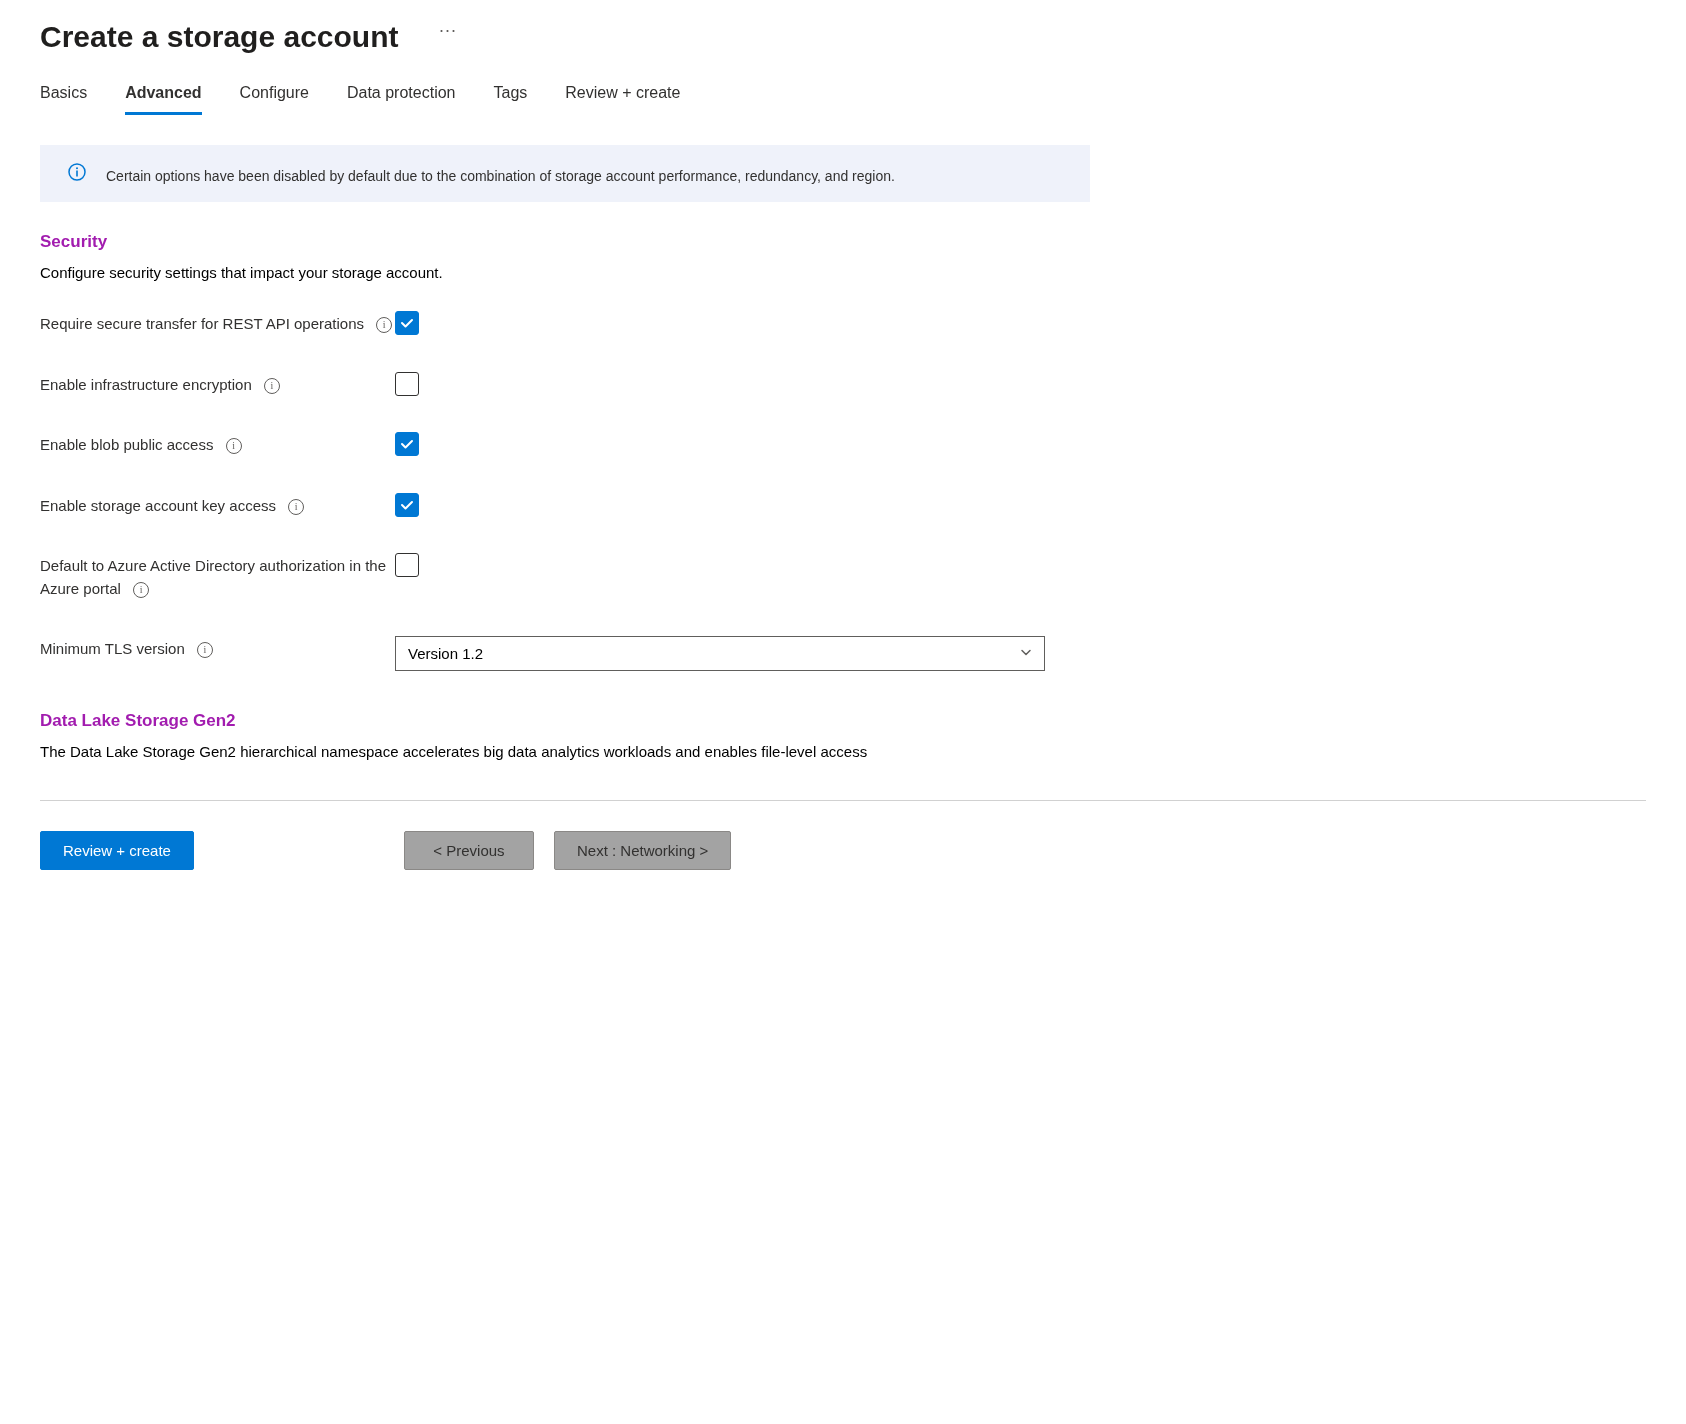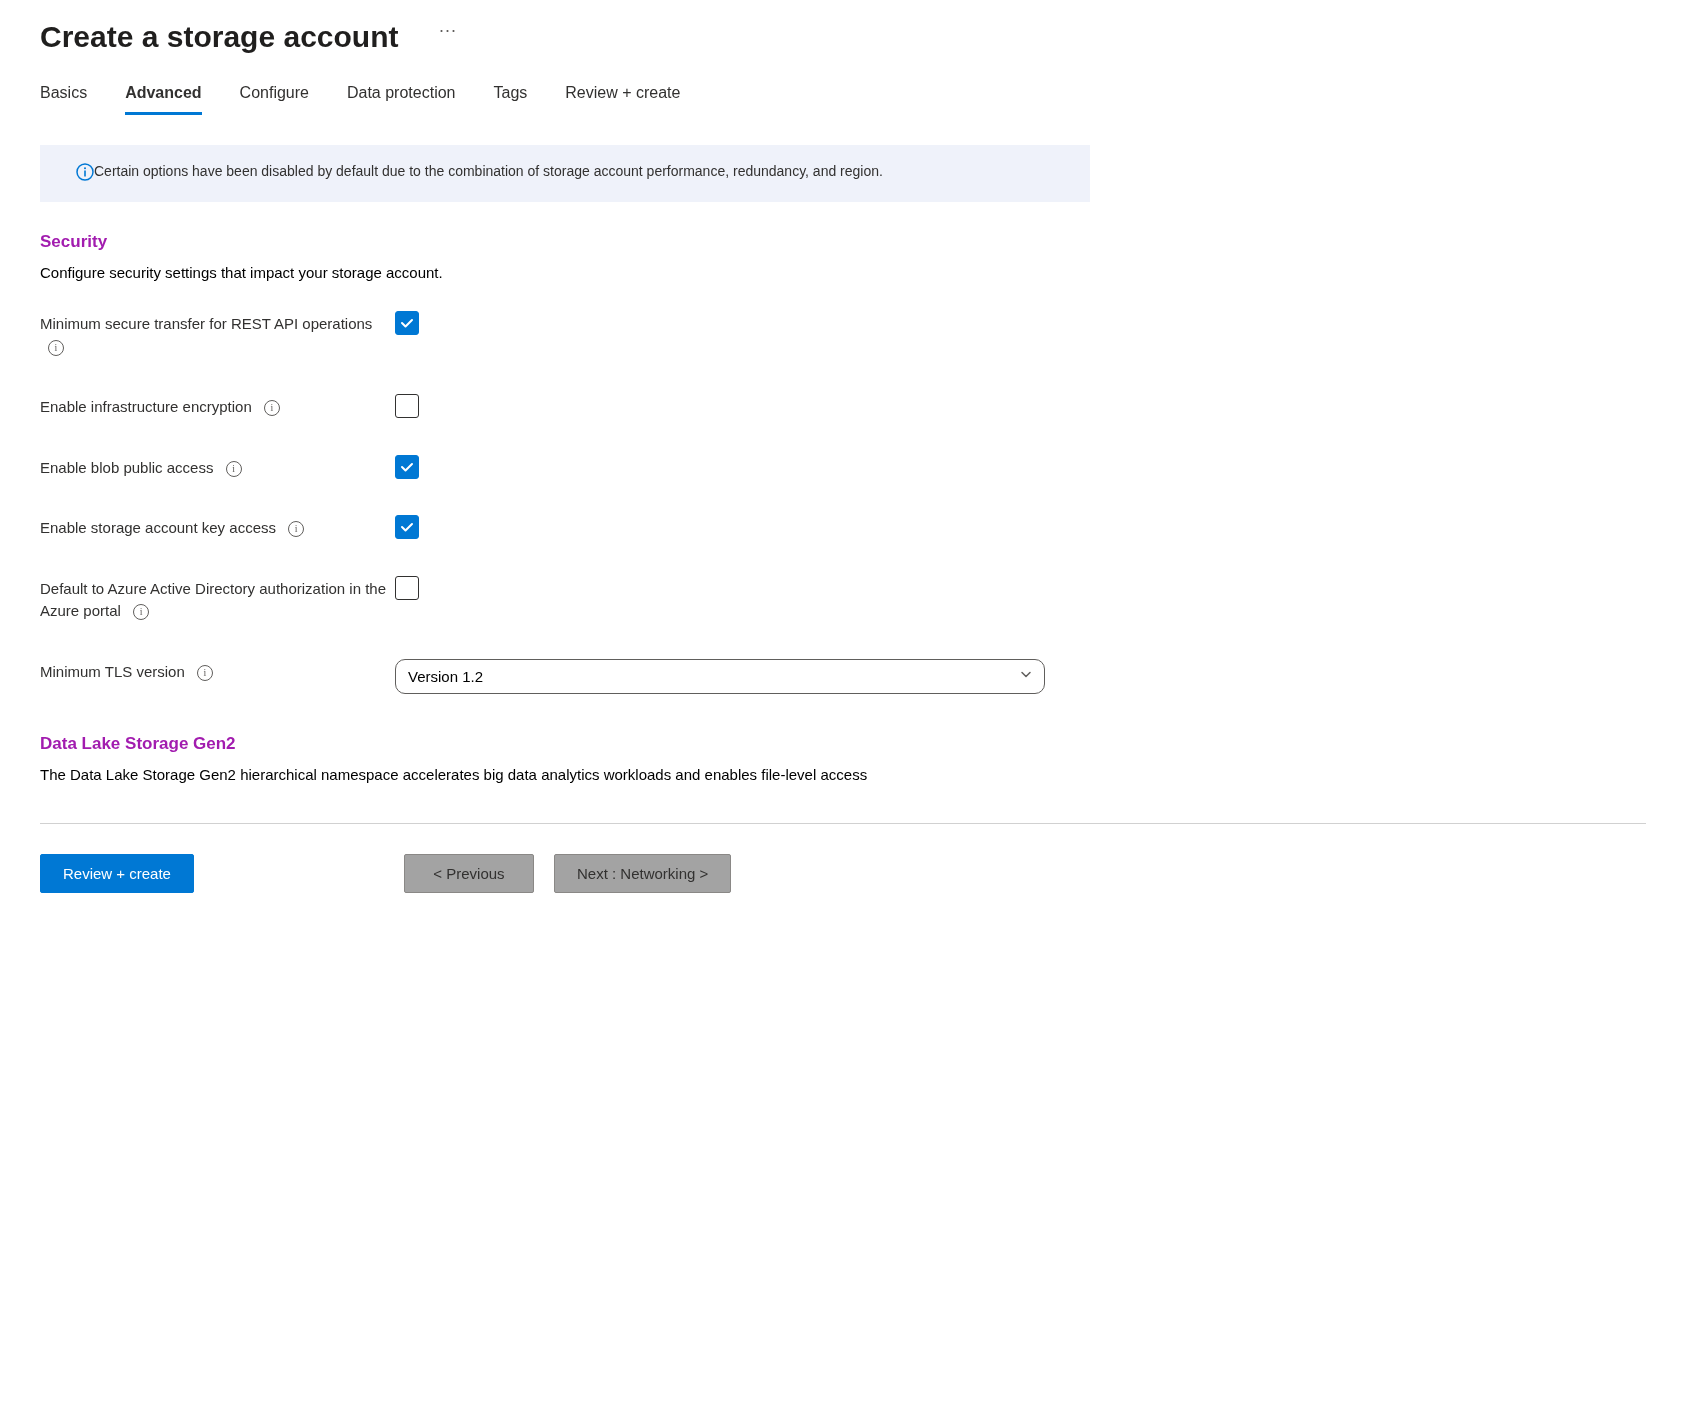--- a/index.html
+++ b/index.html
@@ -42,25 +42,25 @@
       color: #323130;
       cursor: pointer;
       border-bottom: 3px solid transparent;
     }
     .tab.active {
       font-weight: 600;
       border-bottom: 3px solid #0078d4;
     }
     .info-banner {
       background: #eff2fa;
-      padding: 18px 36px;
+      padding: 18px 28px;
       margin-bottom: 30px;
       display: flex;
-      align-items: flex-start;
-      gap: 0;
+      align-items: flex-end;
+      gap: 20px;
       font-size: 14px;
       color: #323130;
       max-width: 1050px;
     }
     .info-icon-banner {
       color: #0078d4;
       flex-shrink: 0;
     }
     .section {
       margin-bottom: 40px;
@@ -137,21 +137,21 @@
     }
     .select {
       position: relative;
       width: 650px;
       max-width: 100%;
     }
     .select-input {
       width: 100%;
       padding: 8px 12px;
       border: 1px solid #605e5c;
-      border-radius: 10px;
+      border-radius: 0;
       font-size: 15px;
       background: #fff;
       cursor: pointer;
       appearance: none;
     }
     .select-chevron {
       position: absolute;
       right: 12px;
       top: 50%;
       transform: translateY(-50%);
@@ -213,21 +213,21 @@
   <span>Certain options have been disabled by default due to the combination of storage account performance, redundancy, and region.</span>
 </div>
 
 <div class="section">
   <h2 class="section-title">Security</h2>
   <p class="section-desc">Configure security settings that impact your storage account.</p>
 
   <div class="form-row">
     <div class="form-label">
       <span>
-        <span class="label-text">Minimum secure transfer for REST API operations</span>
+        <span class="label-text">Require secure transfer for REST API operations</span>
         <span class="info-icon">i</span>
       </span>
     </div>
     <div class="form-control">
       <div class="checkbox checked">
         <svg width="14" height="14" viewBox="0 0 14 14">
             <path d="M2 7 L5.5 10.5 L12 4" stroke="#fff" stroke-width="2" fill="none" stroke-linecap="round" stroke-linejoin="round"></path>
           </svg>
       </div>
     </div>

